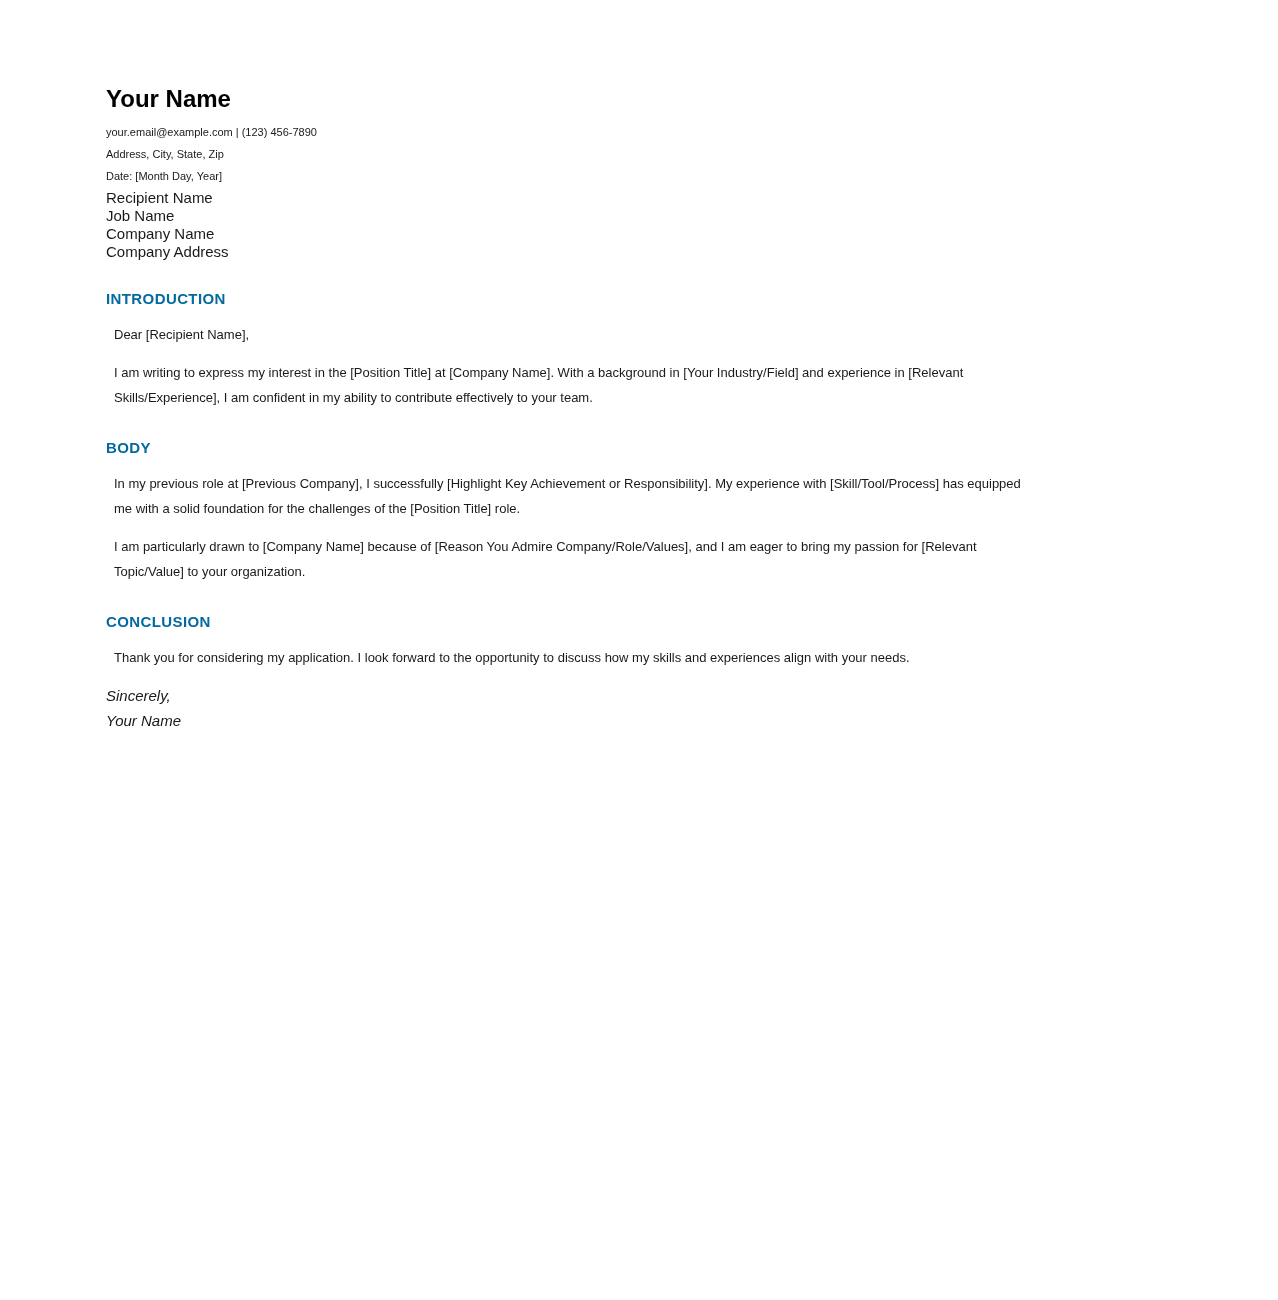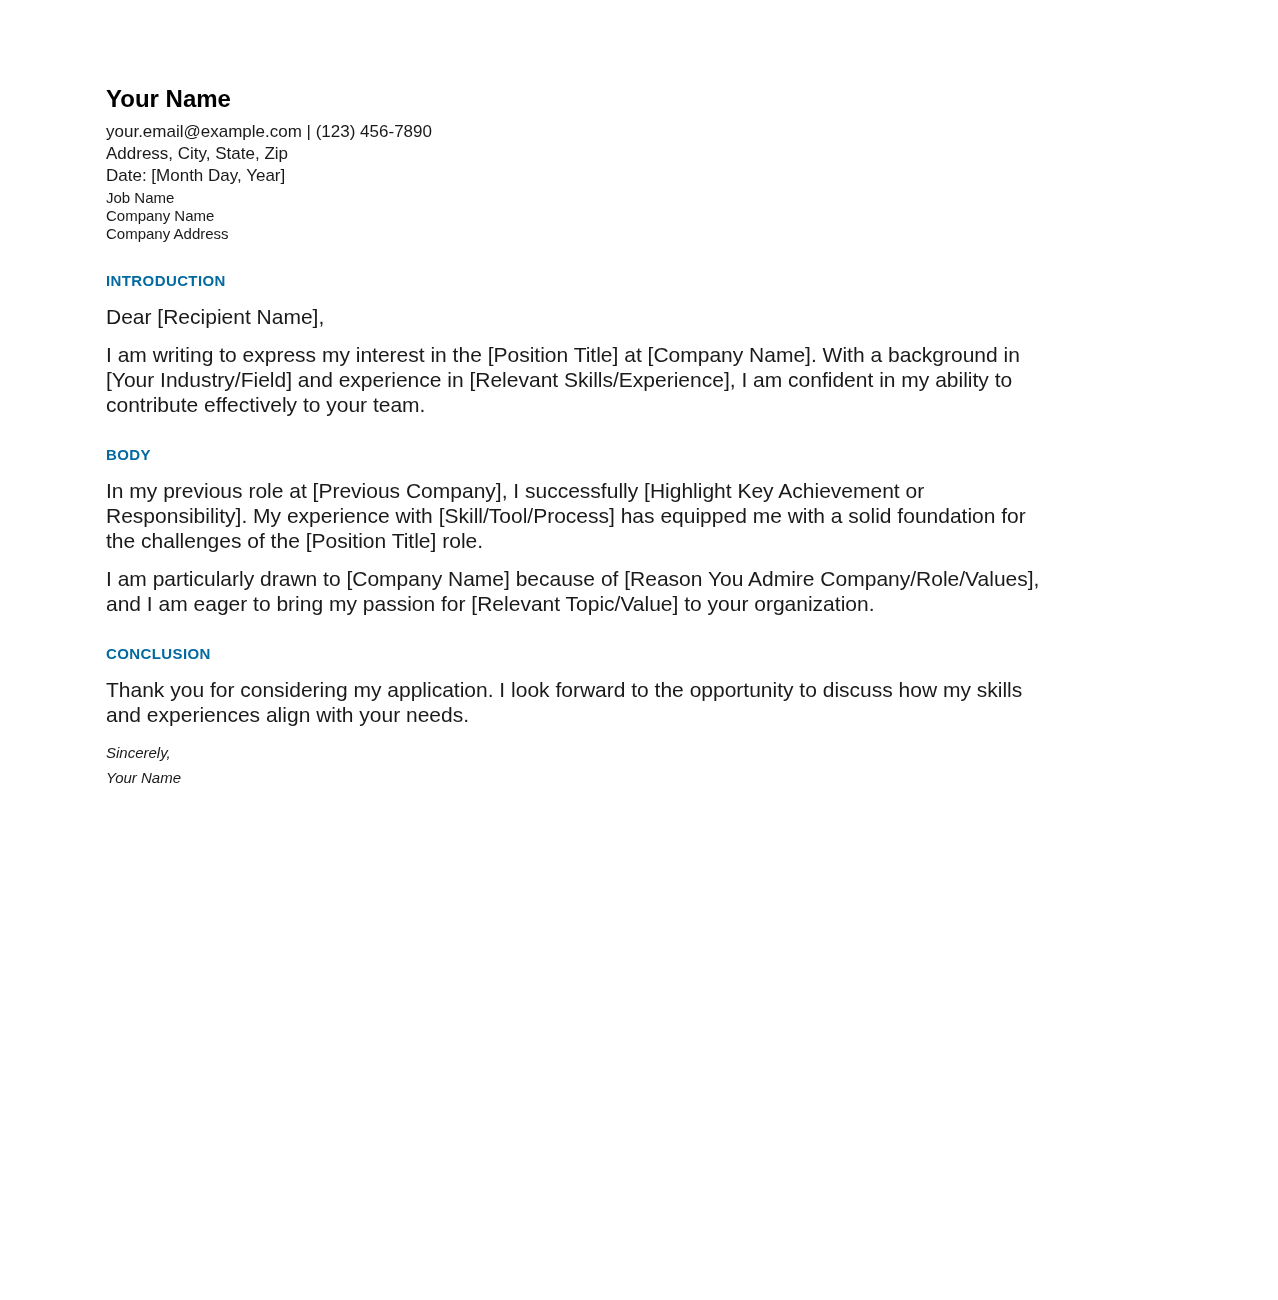--- a/index.html
+++ b/index.html
@@ -20,44 +20,44 @@
     width: 1150px;
   }
   .letter-name {
     font-size: 24px;
     line-height: 30px;
     font-weight: 700;
     color: #000000;
     margin: 0 0 9px 0;
   }
   .meta-line {
-    font-size: 17px;
+    font-size: 11px;
     line-height: 18px;
     margin: 0 0 4px 0;
   }
   .recipient-block {
     font-size: 15px;
     line-height: 18px;
     margin: 0;
   }
   .recipient-line {
     margin: 0;
   }
   .section-heading {
     font-size: 15px;
     line-height: 18px;
     font-weight: 700;
     letter-spacing: 0.4px;
     color: #0369a1;
     margin: 29px 0 14px 0;
   }
   .para {
-    font-size: 21px;
+    font-size: 13px;
     line-height: 25px;
-    margin: 0 0 13px 0;
+    margin: 0 0 13px 8px;
     max-width: 1062px;
   }
   .closing {
     font-size: 15px;
     line-height: 25px;
     margin: 0;
   }
   .closing div {
     margin: 0;
     font-style: italic;
@@ -70,20 +70,21 @@
 
   <h1 class="letter-name">Your Name</h1>
 
   <p class="meta-line">your.email@example.com | (123) 456-7890</p>
 
   <p class="meta-line">Address, City, State, Zip</p>
 
   <p class="meta-line">Date: [Month Day, Year]</p>
 
   <div class="recipient-block">
+    <div class="recipient-line">Recipient Name</div>
     <div class="recipient-line">Job Name</div>
     <div class="recipient-line">Company Name</div>
     <div class="recipient-line">Company Address</div>
   </div>
 
   <div>
     <h2 class="section-heading">INTRODUCTION</h2>
     <p class="para">Dear [Recipient Name],</p>
     <p class="para">I am writing to express my interest in the [Position Title] at [Company Name]. With a background in [Your Industry/Field] and experience in [Relevant Skills/Experience], I am confident in my ability to contribute effectively to your team.</p>
   </div>

